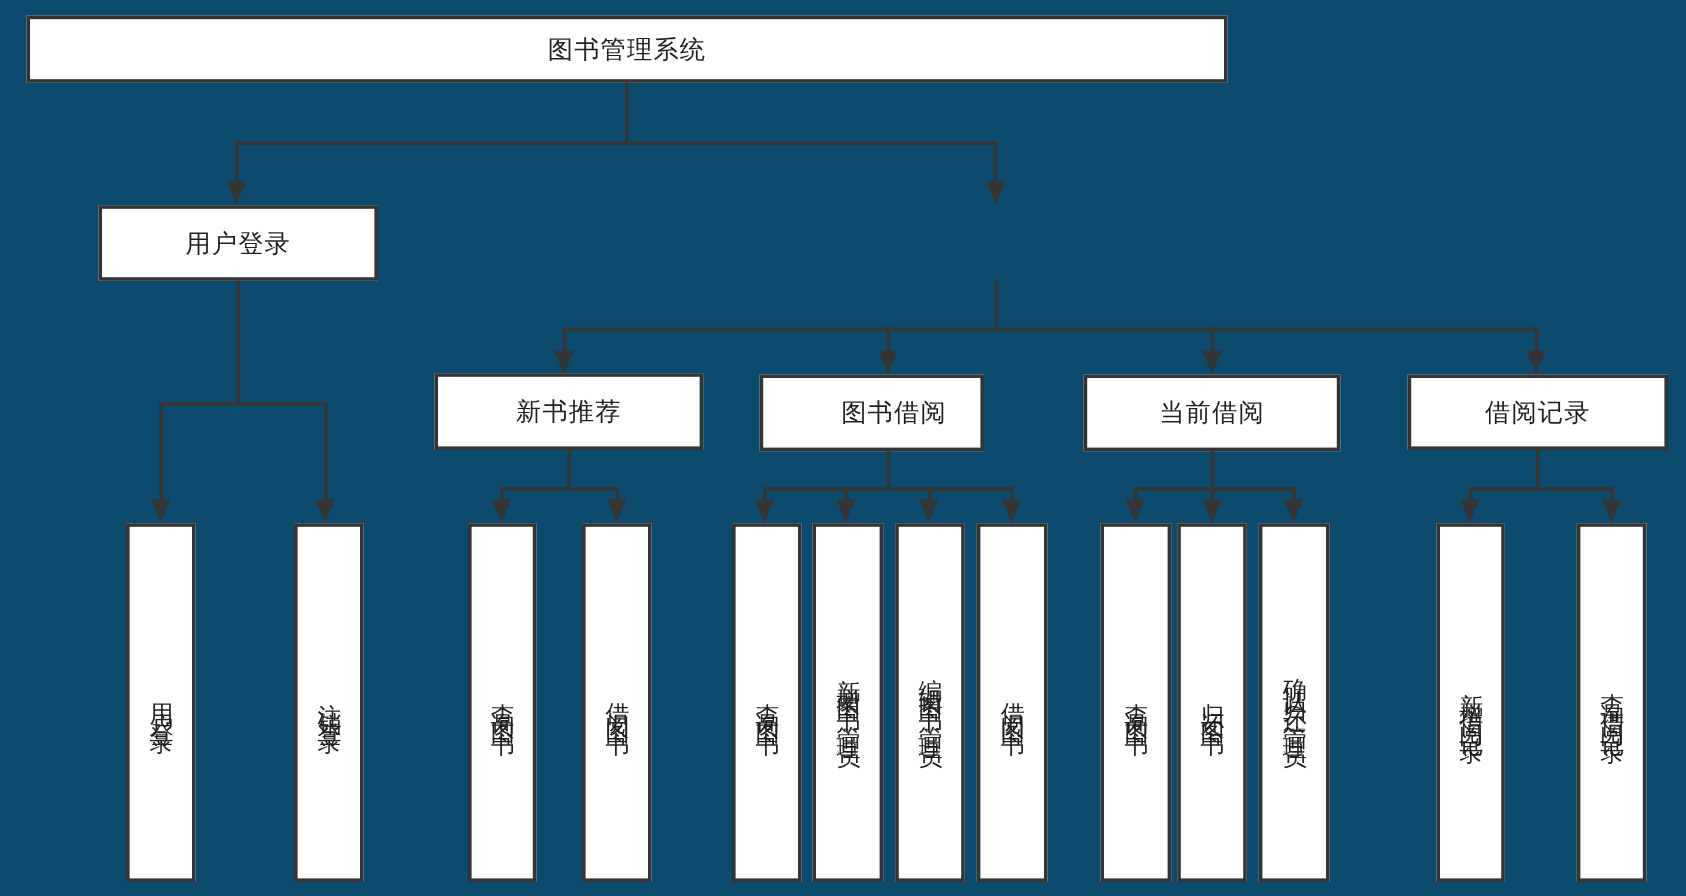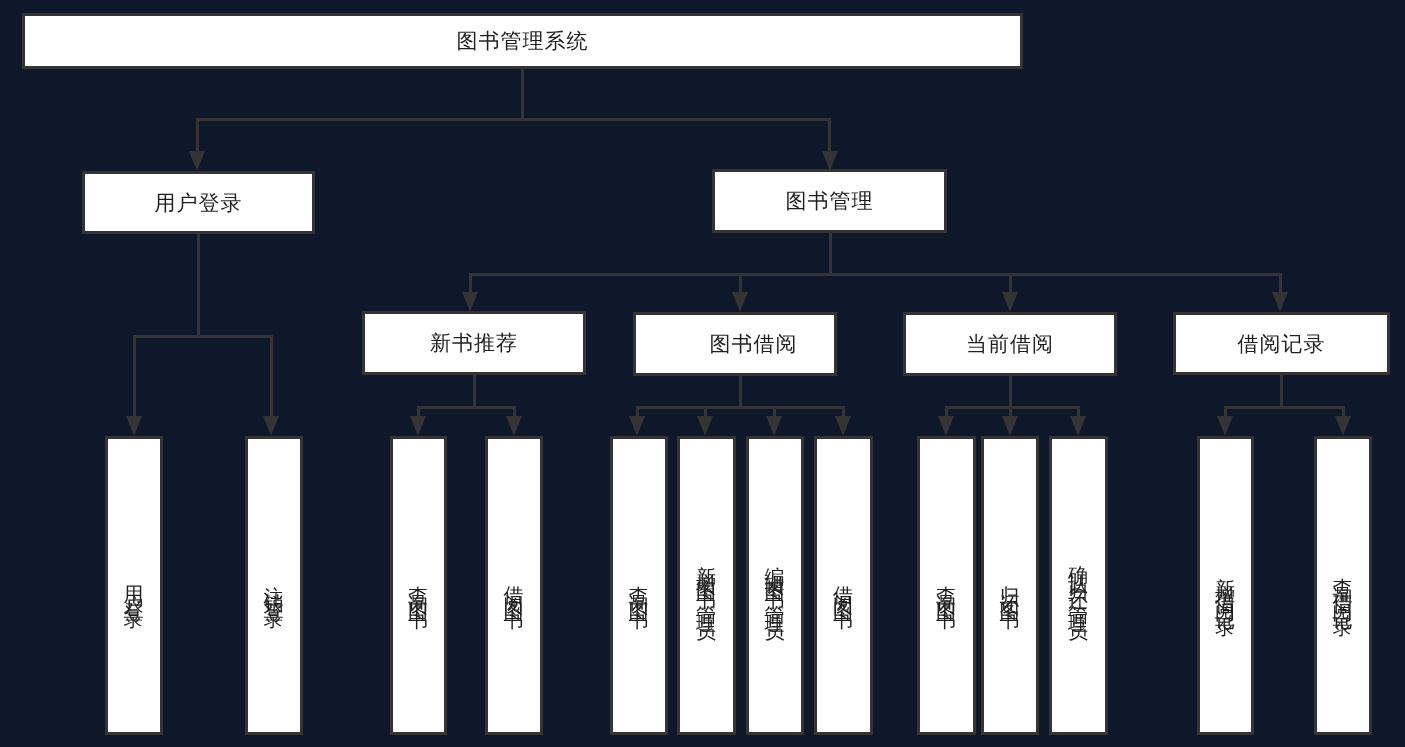--- a/index.html
+++ b/index.html
@@ -1,17 +1,17 @@
 <!DOCTYPE html>
 <html><head>
 <meta charset="utf-8">
 <style>
   html,body { margin:0; padding:0; background:#ffffff; }
   .canvas {
-    position:relative; width:1405px; height:747px; background:#0f172a;
+    position:relative; width:1405px; height:747px; background:#0c4a6e;
     font-family:"Liberation Sans","DejaVu Sans",sans-serif;
     --line:#343434; --text:#1f1f1f; --wm:#9a9a9a;
     overflow:hidden;
   }
   .box {
     position:absolute; box-sizing:border-box; background:#ffffff;
     border:3px solid var(--line); color:var(--text);
     display:flex; align-items:center; justify-content:center;
   }
   .box-h { font-size:21px; letter-spacing:1px; white-space:nowrap; }
@@ -40,42 +40,41 @@
   <div class="box box-h" style="left:22px; top:13px; width:1001px; height:56px;">图书管理系统</div>
 
   <div class="vline" style="left:521px; top:69px;  height:49px;"></div>
   <div class="hline" style="left:196px; top:118px; width:635px;"></div>
   <div class="vline" style="left:196px; top:118px; height:36px;"></div>
   <div class="arrow" style="left:189px; top:151px;"></div>
   <div class="vline" style="left:828px; top:118px; height:36px;"></div>
   <div class="arrow" style="left:822px; top:151px;"></div>
 
   <div class="box box-h" style="left:82px; top:171px; width:233px; height:63px;">用户登录</div>
-  <div class="box box-h" style="left:712px; top:169px; width:235px; height:64px;">图书管理</div>
 
   <div class="vline" style="left:197px; top:234px; height:101px;"></div>
   <div class="hline" style="left:133px; top:335px; width:139px;"></div>
   <div class="vline" style="left:133px; top:335px; height:82px;"></div>
   <div class="arrow" style="left:126px; top:416px;"></div>
   <div class="vline" style="left:270px; top:335px; height:82px;"></div>
   <div class="arrow" style="left:263px; top:416px;"></div>
 
   <div class="vline" style="left:829px; top:233px; height:40px;"></div>
   <div class="hline" style="left:469px; top:273px; width:813px;"></div>
   <div class="vline" style="left:469px;  top:273px; height:21px;"></div>
   <div class="arrow" style="left:462px;  top:292px;"></div>
   <div class="vline" style="left:739px;  top:273px; height:21px;"></div>
   <div class="arrow" style="left:732px;  top:292px;"></div>
   <div class="vline" style="left:1009px; top:273px; height:21px;"></div>
   <div class="arrow" style="left:1002px; top:292px;"></div>
   <div class="vline" style="left:1279px; top:273px; height:21px;"></div>
   <div class="arrow" style="left:1272px; top:292px;"></div>
 
   <div class="box box-h" style="left:362px;  top:311px; width:224px; height:64px;text-align:right;">新书推荐</div>
-  <div class="box box-h" style="left:633px;  top:312px; width:204px; height:64px;padding-left:37px;">图书借阅</div>
+  <div class="box box-h" style="left:633px;  top:312px; width:187px; height:64px;padding-left:37px;">图书借阅</div>
   <div class="box box-h" style="left:903px;  top:312px; width:214px; height:64px;">当前借阅</div>
   <div class="box box-h" style="left:1173px; top:312px; width:217px; height:63px;">借阅记录</div>
 
   <div class="vline" style="left:473px; top:375px; height:33px;"></div>
   <div class="hline" style="left:417px; top:406px; width:99px;"></div>
   <div class="vline" style="left:417px; top:406px; height:12px;"></div>
   <div class="arrow" style="left:410px; top:416px;"></div>
   <div class="vline" style="left:513px; top:406px; height:12px;"></div>
   <div class="arrow" style="left:506px; top:416px;"></div>
 

